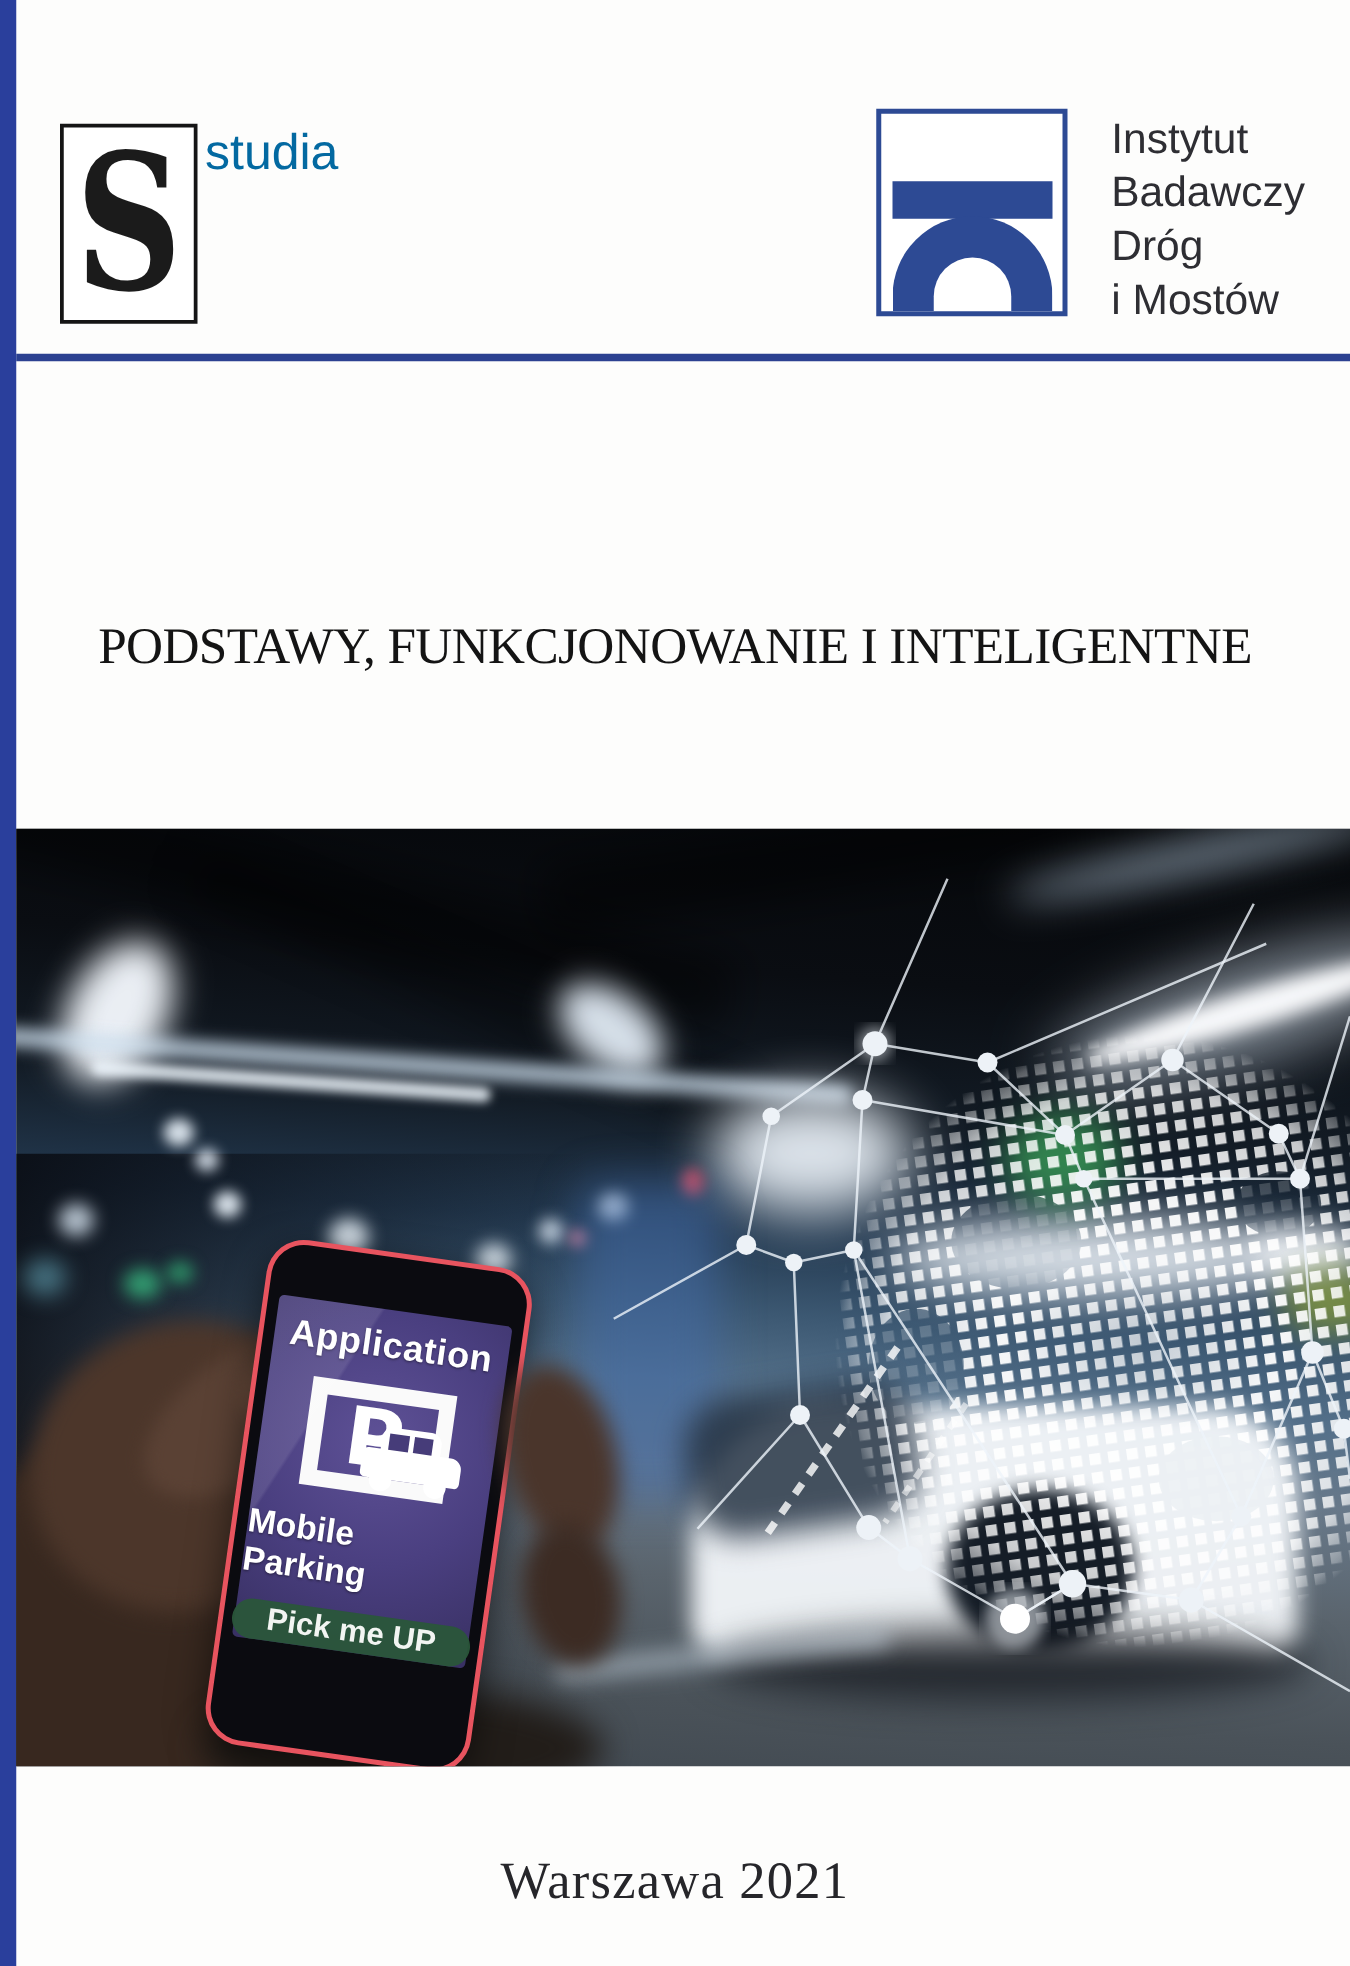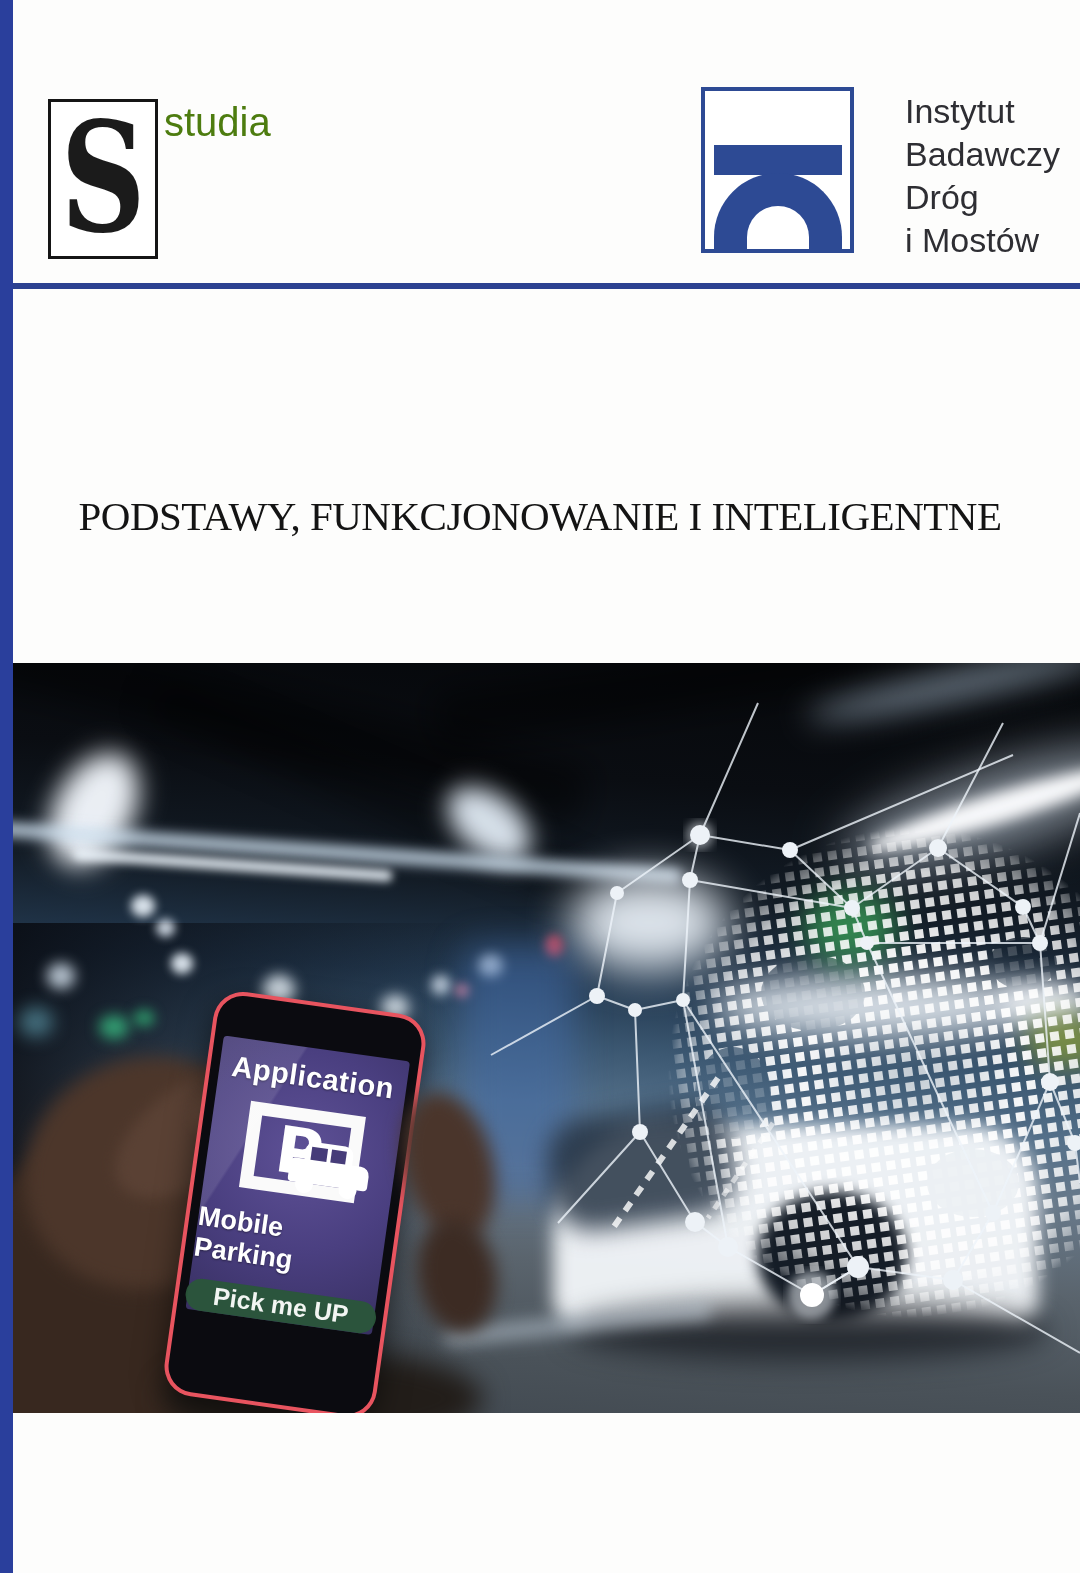--- a/index.html
+++ b/index.html
@@ -5,33 +5,33 @@
   html,body{margin:0;padding:0;background:#ffffff;}
   .page{position:relative;width:1080px;height:1573px;background:#fdfdfc;overflow:hidden;
         font-family:"Liberation Sans",sans-serif;}
   
   .stripe{position:absolute;left:0;top:0;width:13px;height:1573px;background:#2a3f9c;}
   
   .s-box{position:absolute;left:48px;top:99px;width:104px;height:154px;border:3px solid #151515;
          background:#fff;display:flex;align-items:center;justify-content:center;}
   .s-letter{font-family:"DejaVu Serif","Liberation Serif",serif;font-weight:700;font-size:118px;
             color:#1b1b1b;line-height:1;transform:scaleY(1.28);}
-  .series-text{position:absolute;left:164px;top:96px;color:#4d7c0f;}
+  .series-text{position:absolute;left:164px;top:96px;color:#0369a1;}
   .series-text .ln{font-size:40px;line-height:53px;}
   .zeszyt-row{display:flex;align-items:baseline;gap:20px;}
   .issue-no{font-size:47px;font-weight:700;letter-spacing:1px;}
   .ibdim-box{position:absolute;left:701px;top:87px;width:153px;height:166px;box-sizing:border-box;
              border:4px solid #2d4a94;background:#fff;}
   .bridge-bar{position:absolute;left:50%;transform:translateX(-50%);top:54px;width:128px;height:30px;
               background:#2d4a94;}
   .bridge-arch{position:absolute;left:50%;transform:translateX(-50%);bottom:0;width:128px;height:76px;
                box-sizing:border-box;border:33px solid #2d4a94;border-bottom:none;
                border-radius:64px 64px 0 0;}
   .institute{position:absolute;left:889px;top:90px;color:#2e2e33;}
-  .institute .ln{font-size:34px;line-height:43px;margin-left:16px;}
+  .institute .ln{font-size:34px;line-height:43px;}
   .rule{position:absolute;left:13px;top:283px;width:1067px;height:6px;background:#2c4191;}
   
   .book-title{position:absolute;left:20px;top:486px;width:1040px;text-align:center;
               font-family:"Liberation Serif",serif;color:#141414;font-size:41px;line-height:61px;
               letter-spacing:-0.5px;font-weight:500;}
   
   .photo{position:absolute;left:13px;top:663px;width:1067px;height:750px;overflow:hidden;
          background:linear-gradient(184deg,#05070a 0%,#0a0d12 18%,#131c26 32%,#233950 43%,
                     #3c5872 51%,#54708a 58%,#68798a 66%,#5a646d 77%,#4a5259 89%,#404850 100%);}
   .blob{position:absolute;border-radius:50%;}
@@ -244,14 +244,15 @@
         <div class="app-subtitle">Mobile Parking</div>
         <div class="pickup-btn">Pick me UP</div>
         <div class="glare"></div>
       </div>
     </div>
 
     <div class="hand" style="left:392px;top:428px;width:88px;height:150px;background:#4a352b;transform:rotate(-14deg);"></div>
     <div class="hand" style="left:405px;top:555px;width:78px;height:115px;background:#3c2b23;transform:rotate(-10deg);"></div>
   </div>
 
+  <div class="imprint">Warszawa 2021</div>
 
 </div>
 
 </body></html>

